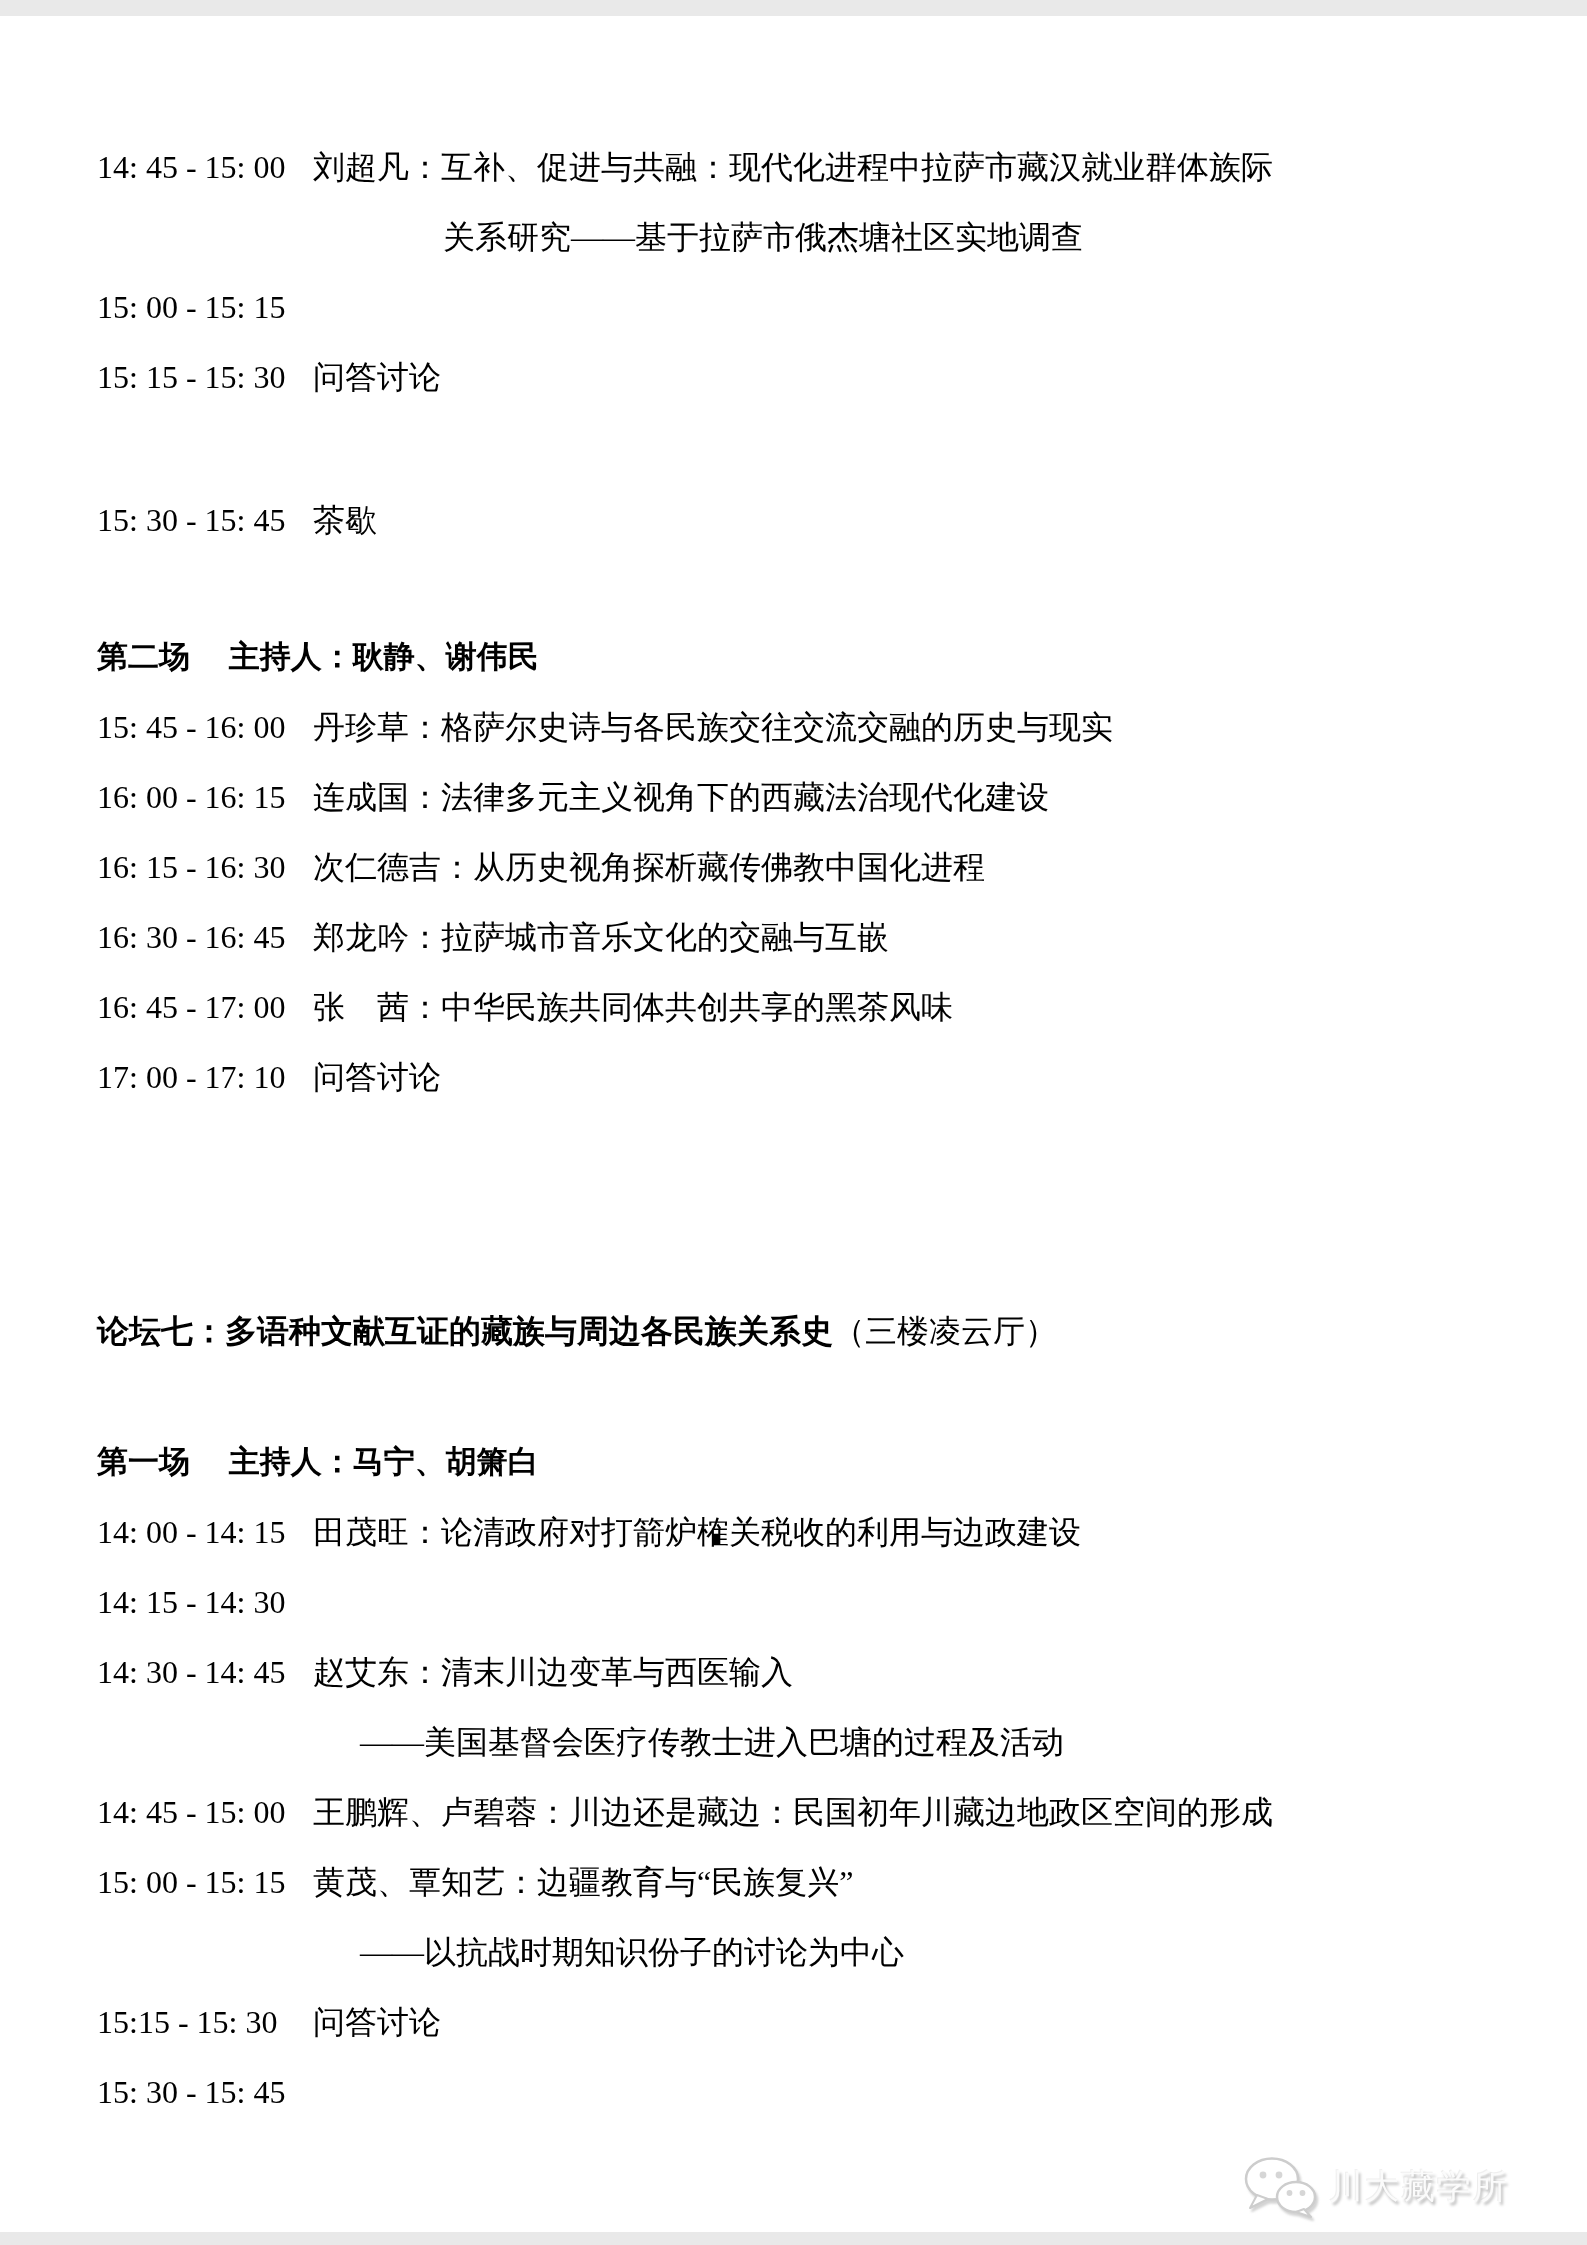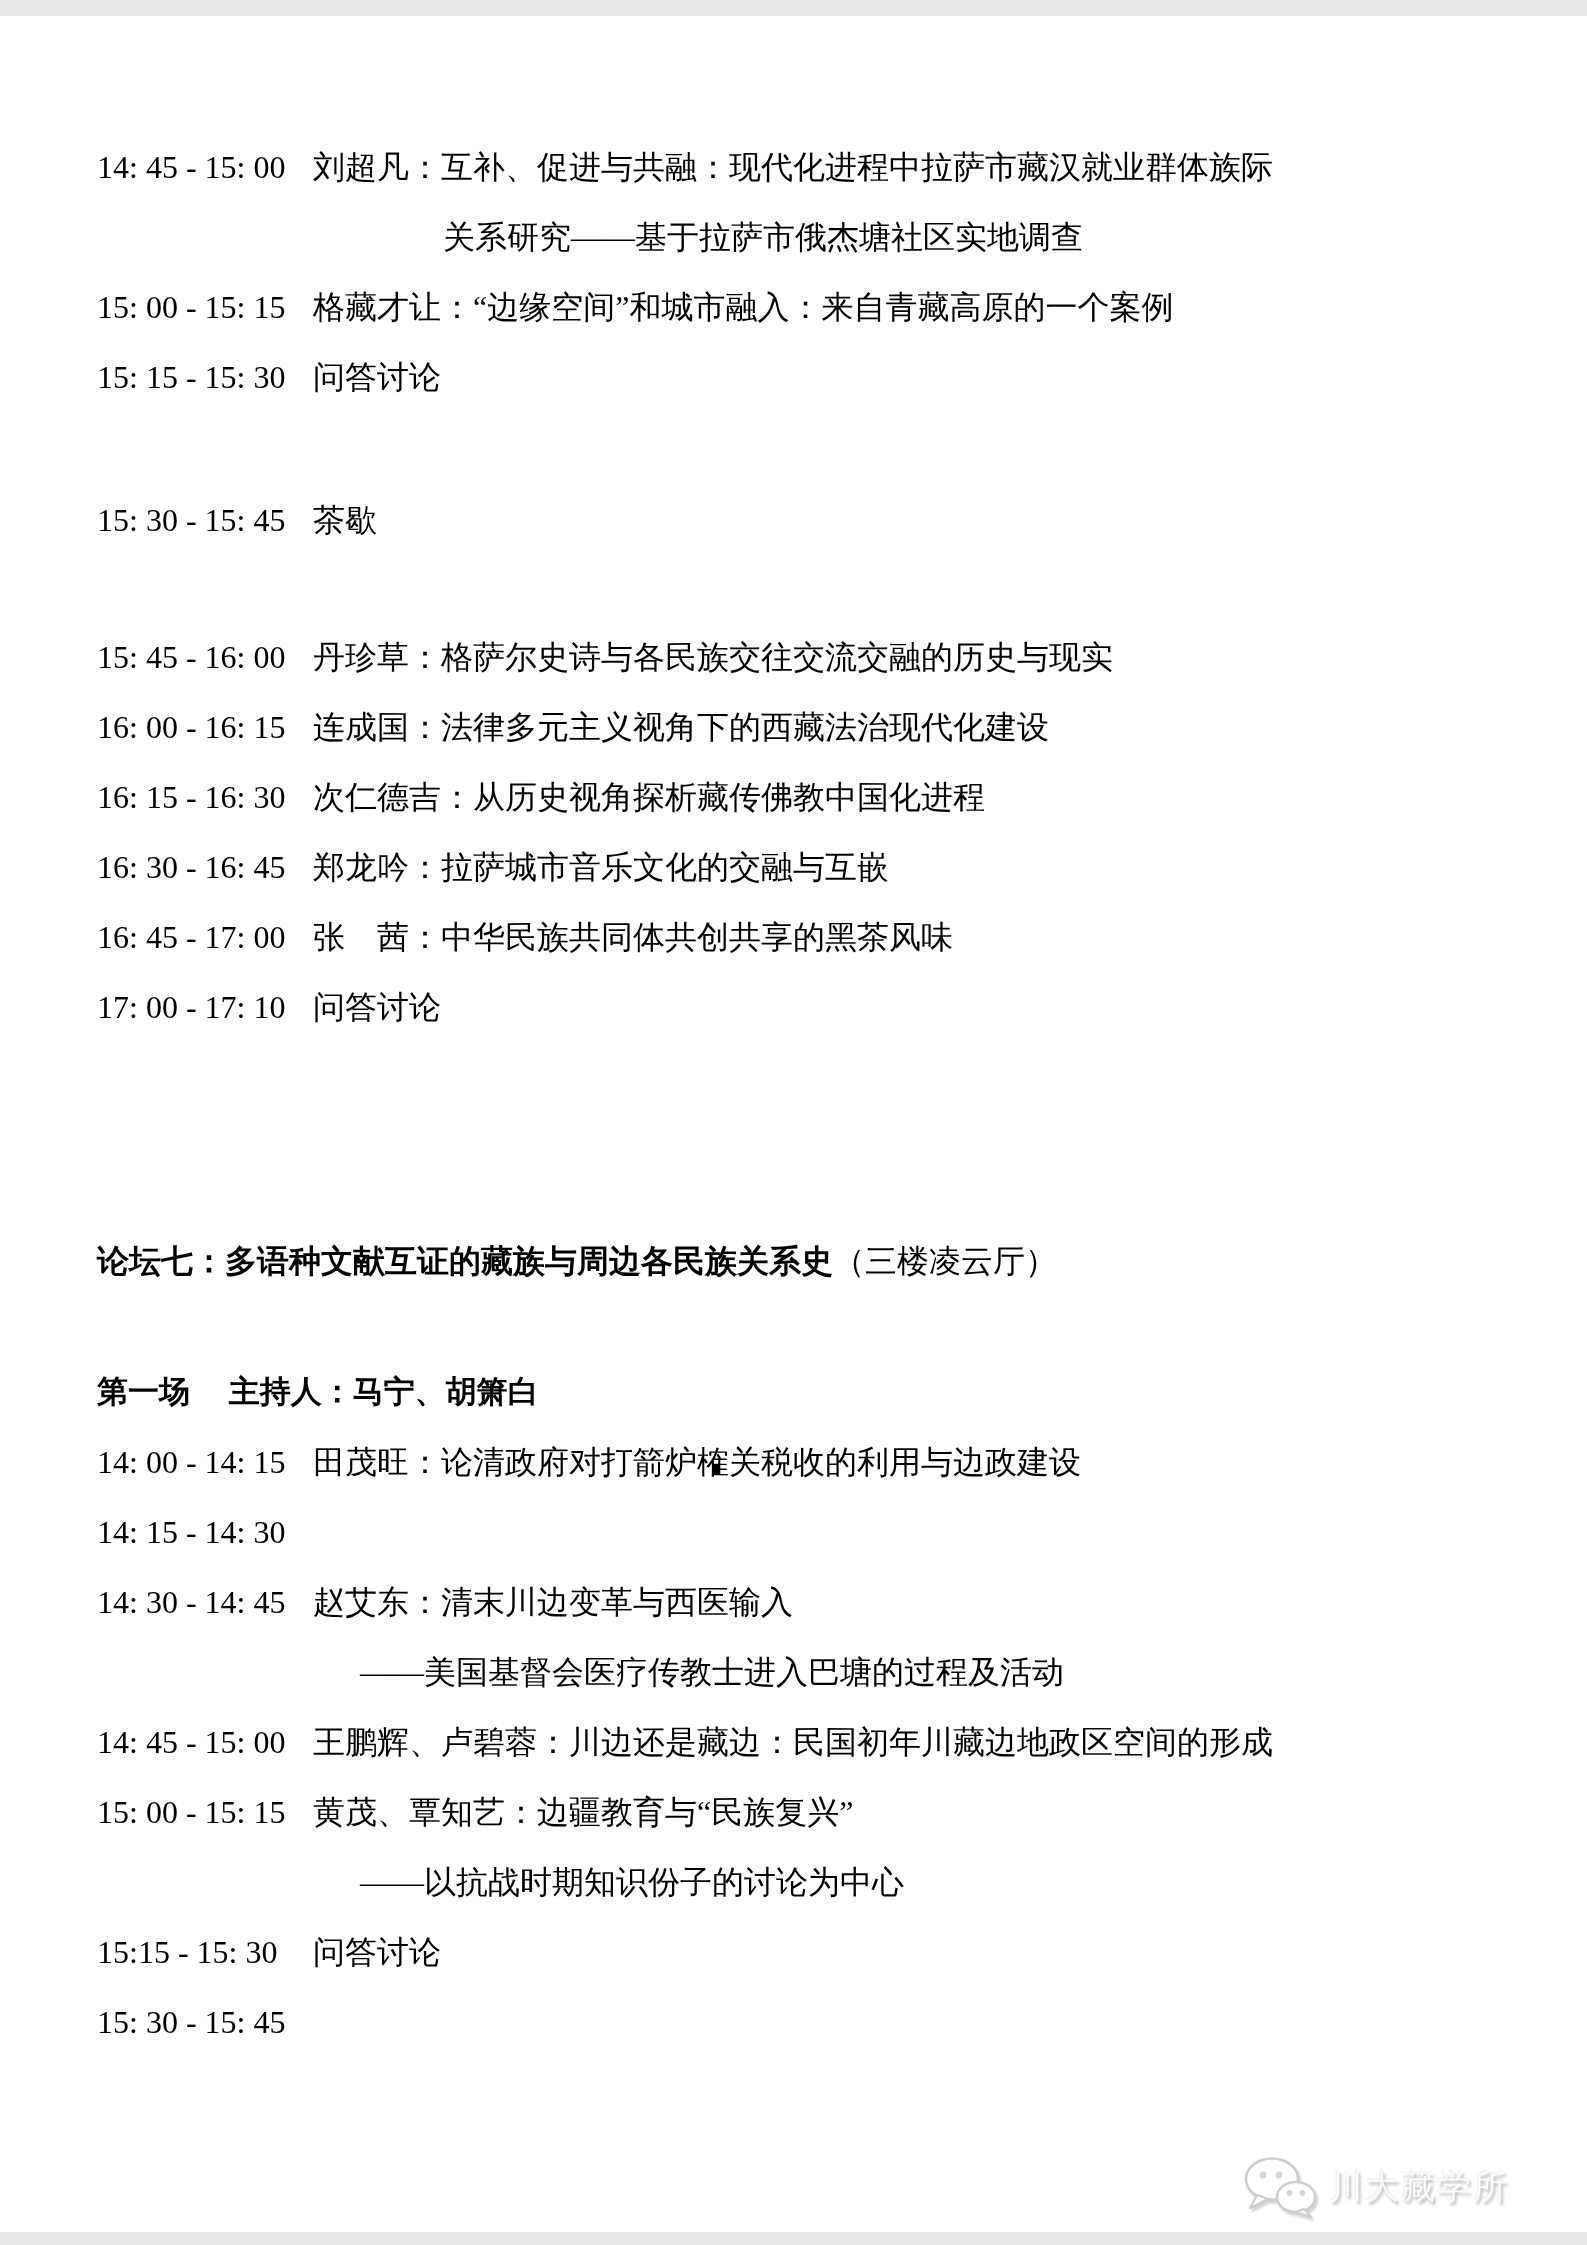--- a/index.html
+++ b/index.html
@@ -75,36 +75,36 @@
     <div class="row">
       <span class="time">14: 45 - 15: 00</span>
       <span class="text">刘超凡：互补、促进与共融：现代化进程中拉萨市藏汉就业群体族际</span>
     </div>
     <div class="row cont-deep">
       <span class="time"></span>
       <span class="text">关系研究——基于拉萨市俄杰塘社区实地调查</span>
     </div>
     <div class="row">
       <span class="time">15: 00 - 15: 15</span>
-      <span class="text">格藏才让：“边缘空间”和城市融入：来自青藏高原的一个案例</span>
     </div>
     <div class="row">
       <span class="time">15: 15 - 15: 30</span>
       <span class="text">问答讨论</span>
     </div>
 
     <div class="sp-a"></div>
 
     <div class="row">
       <span class="time">15: 30 - 15: 45</span>
       <span class="text">茶歇</span>
     </div>
 
     <div class="sp-b"></div>
 
+    <div class="session-header">第二场　 主持人：耿静、谢伟民</div>
 
     <div class="row">
       <span class="time">15: 45 - 16: 00</span>
       <span class="text">丹珍草：格萨尔史诗与各民族交往交流交融的历史与现实</span>
     </div>
     <div class="row">
       <span class="time">16: 00 - 16: 15</span>
       <span class="text">连成国：法律多元主义视角下的西藏法治现代化建设</span>
     </div>
     <div class="row">

